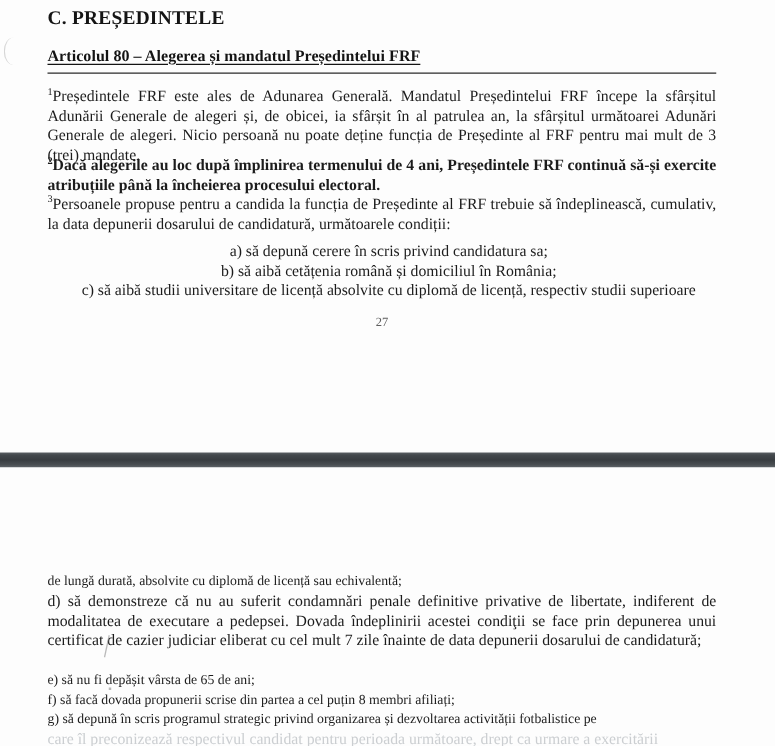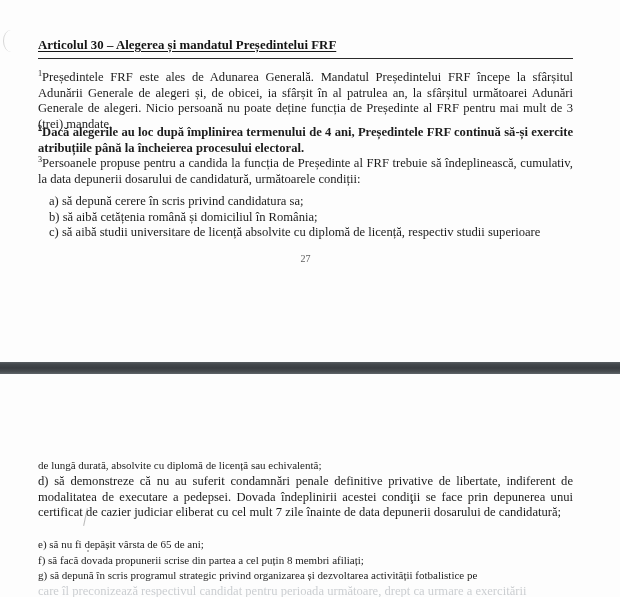--- a/index.html
+++ b/index.html
@@ -90,21 +90,21 @@
     font-size: 8.2px;
     vertical-align: super;
     line-height: 0;
   }
 
   .list-item {
     font-size: 12.6px;
     line-height: 15.6px;
     margin: 0;
     padding-left: 11px;
-    text-align: left;
+    text-align: center;
     color: #1c1c1c;
   }
 
   .cont-line {
     font-size: 11px;
     line-height: 15.6px;
     margin: 0;
     color: #1c1c1c;
     text-align: left;
   }
@@ -152,23 +152,26 @@
 </style>
 </head>
 <body>
 
 <div class="scan-viewer">
 
   <div class="page page-one">
 
     <div class="scan-artifact"></div>
 
+    <div class="page-body" style="top:6px;">
+      <h1 class="section-title">C. PREȘEDINTELE</h1>
+    </div>
 
     <div class="page-body" style="top:38px;">
-      <h2 class="article-title">Articolul 30 – Alegerea și mandatul Președintelui FRF</h2>
+      <h2 class="article-title">Articolul 80 – Alegerea și mandatul Președintelui FRF</h2>
     </div>
 
     <div class="page-body" style="top:58px;">
       <div class="rule"></div>
     </div>
 
     <div class="page-body" style="top:70px;">
       <p class="para"><sup>1</sup><span>Președintele FRF este ales de Adunarea Generală. Mandatul Președintelui FRF începe la sfârșitul Adunării Generale de alegeri și, de obicei, ia sfârșit în al patrulea an, la sfârșitul următoarei Adunări Generale de alegeri. Nicio persoană nu poate deține funcția de Președinte al FRF pentru mai mult de 3 (trei) mandate.</span></p>
     </div>
 

